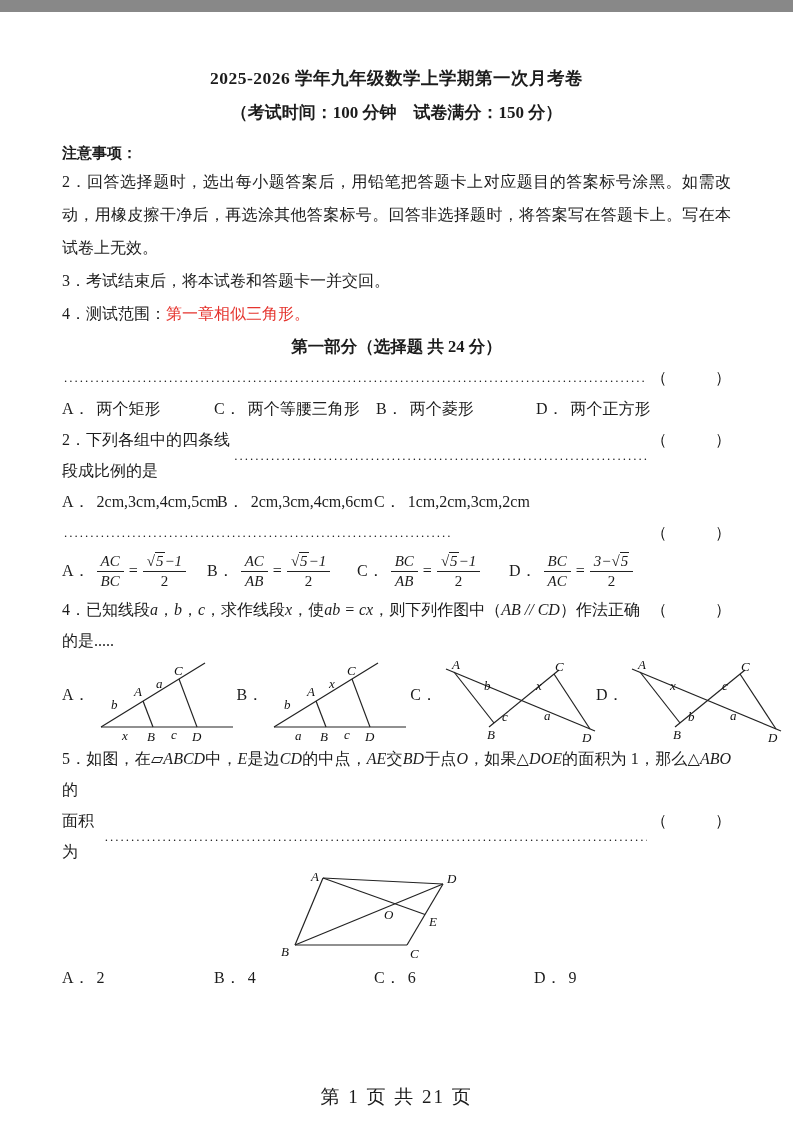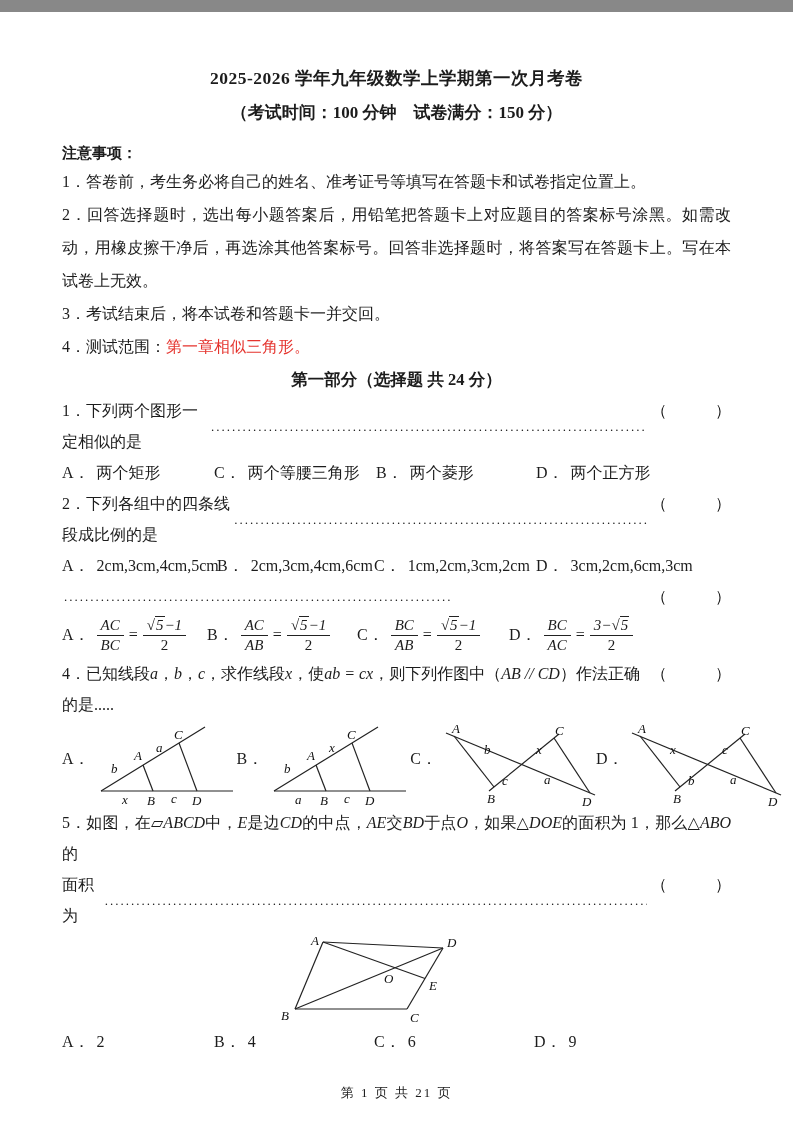--- a/index.html
+++ b/index.html
@@ -37,60 +37,57 @@
   .root { font-style:normal; }
   .radv { border-top:1px solid #222; padding:0 1px; font-style:italic; }
   
   .fig-row { display:flex; margin-top:3px; }
   .fig-cell { flex:1 1 auto; display:flex; align-items:flex-start; }
   .fig-cell .opt-label { margin-top:26px; }
   svg { display:block; }
   svg line, svg path { stroke:#222; stroke-width:1.2; fill:none; }
   svg text { font-family:"Liberation Serif","DejaVu Serif",serif; font-size:13px; font-style:italic; fill:#111; }
   .q5fig { display:flex; justify-content:center; margin:2px 0 1px 0; }
-  .footer { position:absolute; left:0; right:0; top:1072px; text-align:center; font-size:13px; letter-spacing:2px; }
+  .footer { position:absolute; left:0; right:0; top:1072px; text-align:center; font-size:19px; letter-spacing:2px; }
 </style>
 </head>
 <body>
 
 <div class="page">
 
   <div class="center title">2025-2026 学年九年级数学上学期第一次月考卷</div>
   <div class="center subtitle">（考试时间：100 分钟　试卷满分：150 分）</div>
 
   <div class="notice-head">注意事项：</div>
-  <div class="nline">1．答卷前，考生务必将自己的姓名、准考证号等填写在答题卡和试卷指定位置上。</div>
   <div class="nline">2．回答选择题时，选出每小题答案后，用铅笔把答题卡上对应题目的答案标号涂黑。如需改动，用橡皮擦干净后，再选涂其他答案标号。回答非选择题时，将答案写在答题卡上。写在本试卷上无效。</div>
   <div class="nline">3．考试结束后，将本试卷和答题卡一并交回。</div>
   <div class="nline"><span>4．测试范围：</span><span class="red">第一章相似三角形。</span></div>
 
   <div class="center part-head">第一部分（选择题 共 24 分）</div>
 
   <div class="qline">
-    <span>1．下列两个图形一定相似的是</span>
     <span class="dots">..........................................................................................................................</span>
     <span class="bracket">（　　　）</span>
   </div>
   <div class="opt-row">
     <div class="opt" style="width:152px"><span class="opt-label">A．</span><span>两个矩形</span></div>
     <div class="opt" style="width:162px"><span class="opt-label">C．</span><span>两个等腰三角形</span></div>
     <div class="opt" style="width:160px"><span class="opt-label">B．</span><span>两个菱形</span></div>
     <div class="opt"><span class="opt-label">D．</span><span>两个正方形</span></div>
   </div>
 
   <div class="qline">
     <span>2．下列各组中的四条线段成比例的是</span>
     <span class="dots">..........................................................................................................................</span>
     <span class="bracket">（　　　）</span>
   </div>
   <div class="opt-row">
     <div class="opt" style="width:155px"><span class="opt-label">A．</span><span>2cm,3cm,4cm,5cm</span></div>
     <div class="opt" style="width:157px"><span class="opt-label">B．</span><span>2cm,3cm,4cm,6cm</span></div>
     <div class="opt" style="width:162px"><span class="opt-label">C．</span><span>1cm,2cm,3cm,2cm</span></div>
-    <div class="opt"><span class="opt-label">D．</span><span>3cm,2cm,6cm,3cm</span></div>
   </div>
 
   <div class="qline">
     <span class="dots">..........................................................................</span>
     <span class="bracket">（　　　）</span>
   </div>
   <div class="frac-row">
     <div class="frac-opt" style="width:145px">
       <span class="opt-label">A．</span>
       <span class="frac mi">

